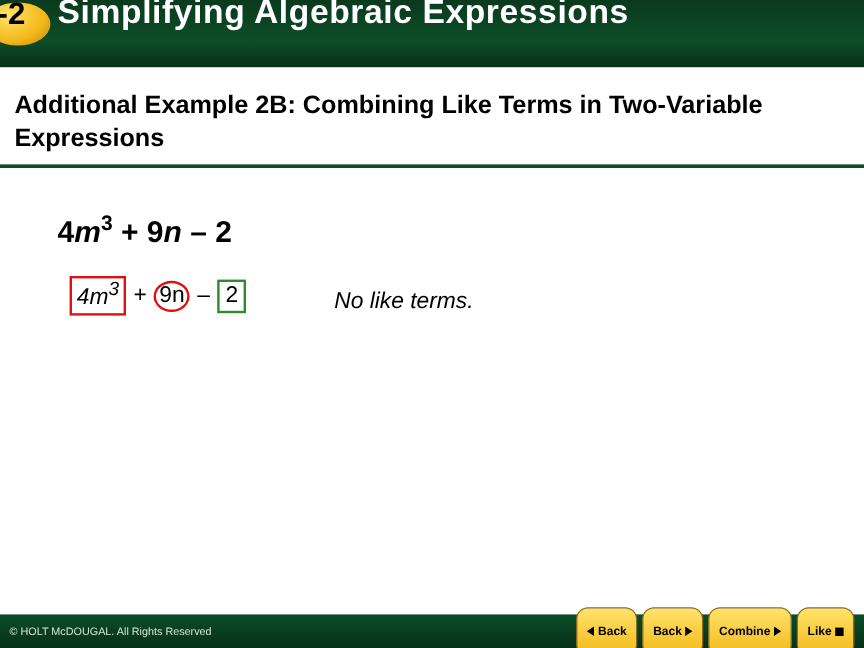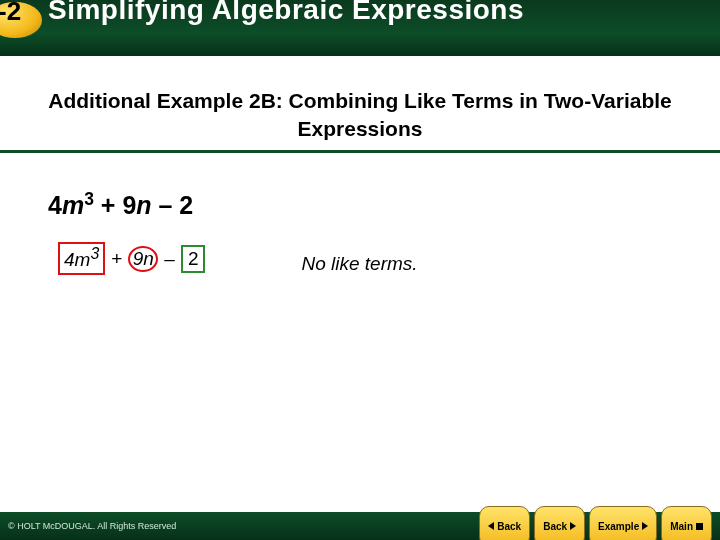--- a/index.html
+++ b/index.html
@@ -3,33 +3,33 @@
 <meta charset="utf-8">
 <style>
   * { margin: 0; padding: 0; box-sizing: border-box; }
   body { width: 720px; height: 540px; font-family: Arial, sans-serif; background: #fff; overflow: hidden; position: relative; }
 
   .header { background: linear-gradient(#0a3a1e, #0d4d28 60%, #063018); height: 56px; position: relative; display: flex; align-items: flex-start; }
   .chapter-badge { width: 54px; height: 36px; background: radial-gradient(ellipse at 35% 30%, #ffe36a, #f3b81a 60%, #b8860b); border-radius: 50%; margin: 2px 6px 0 -12px; }
   .chapter-num { position: absolute; left: -2px; top: -4px; font-size: 26px; font-weight: 900; color: #000; }
   .chapter-title { color: #fff; font-size: 28px; font-weight: 900; margin-top: -6px; letter-spacing: .5px; }
 
-  .example-heading { text-align: center; font-size: 21px; font-weight: 900; color: #000; padding: 31px 12px 4px; line-height: 1.35; }
+  .example-heading { font-size: 21px; font-weight: 900; color: #000; padding: 18px 12px 4px; line-height: 1.35; }
   .divider { height: 3px; background: #0d4d28; margin: 2px 0 0; }
 
   .content { padding: 18px 36px 0 48px; }
   .instr { font-family: Verdana, Arial, sans-serif; font-size: 19px; font-weight: 700; }
   .expr { font-family: Verdana, Arial, sans-serif; font-size: 25px; font-weight: 700; margin-top: 18px; }
   .expr .var { font-style: italic; }
   .expr sup { font-size: .7em; }
 
-  .row2 { display: flex; align-items: center; gap: 96px; margin: 22px 0 0 10px; font-family: Verdana, Arial, sans-serif; font-size: 19px; }
+  .row2 { display: flex; align-items: center; gap: 73px; margin: 22px 0 0 10px; font-family: Verdana, Arial, sans-serif; font-size: 19px; }
   .terms { display:flex; align-items:center; gap:6px; font-weight:400; }
   .box-red { border: 2px solid #d11; padding: 1px 4px; font-style: italic; }
-  .ring-red { display:inline-flex; align-items:center; justify-content:center; border: 2px solid #d11; border-radius: 50%; width: 30px; height: 26px; font-style: italic; }
+  .ring-red { display:inline-flex; align-items:center; justify-content:center; border: 2px solid #d11; border-radius: 50%; width: 30px; height: 26px; }
   .box-green { border: 2px solid #2d8a2d; padding: 1px 5px; }
   .note { font-style: italic; font-weight: 400; margin-top: 11px; }
 
   .footer { position:absolute; left:0; right:0; bottom:0; height:28px; background: linear-gradient(#0d4d28,#063018); display:flex; align-items:center; justify-content:space-between; padding:0 8px; }
   .copyright { color:#cfe8d7; font-size:9px; font-family: Arial; }
   .btns { display:flex; gap:4px; }
   .btn { background: linear-gradient(#ffe36a,#f3b81a); border:1px solid #8a6d1a; border-radius:10px; font-size:10px; font-weight:700; padding:14px 8px; display:flex; align-items:center; gap:3px; cursor:pointer; color:#000; }
   .tri-l { width:0; height:0; border-top:4px solid transparent; border-bottom:4px solid transparent; border-right:6px solid #000; display:inline-block;}
   .tri-r { width:0; height:0; border-top:4px solid transparent; border-bottom:4px solid transparent; border-left:6px solid #000; display:inline-block;}
   .sq { width:7px; height:7px; background:#000; display:inline-block;}
@@ -71,21 +71,21 @@
   <div class="btns">
     <div class="btn">
         <span class="tri-l"></span>
         <span>Back</span>
       </div>
     <div class="btn">
         <span>Back</span>
         <span class="tri-r"></span>
       </div>
     <div class="btn">
-        <span>Example</span>
+        <span>Combine</span>
         <span class="tri-r"></span>
       </div>
     <div class="btn">
-        <span>Main</span>
+        <span>Like</span>
         <span class="sq"></span>
       </div>
   </div>
 </div>
 
 </body></html>

